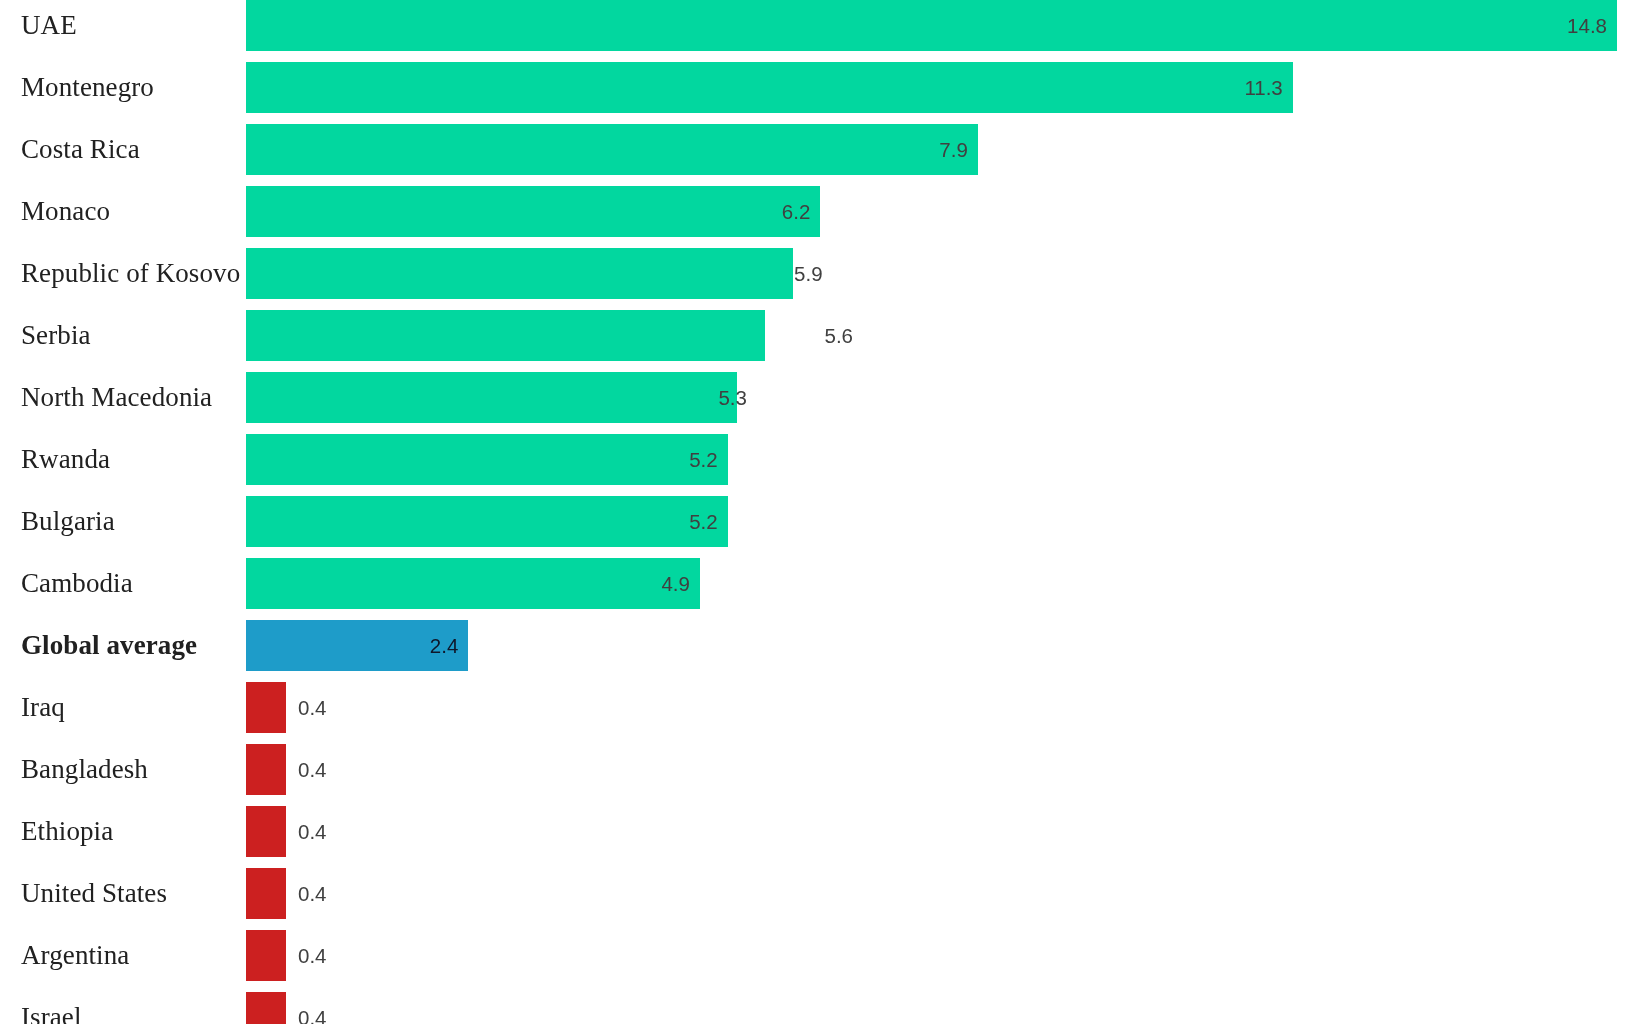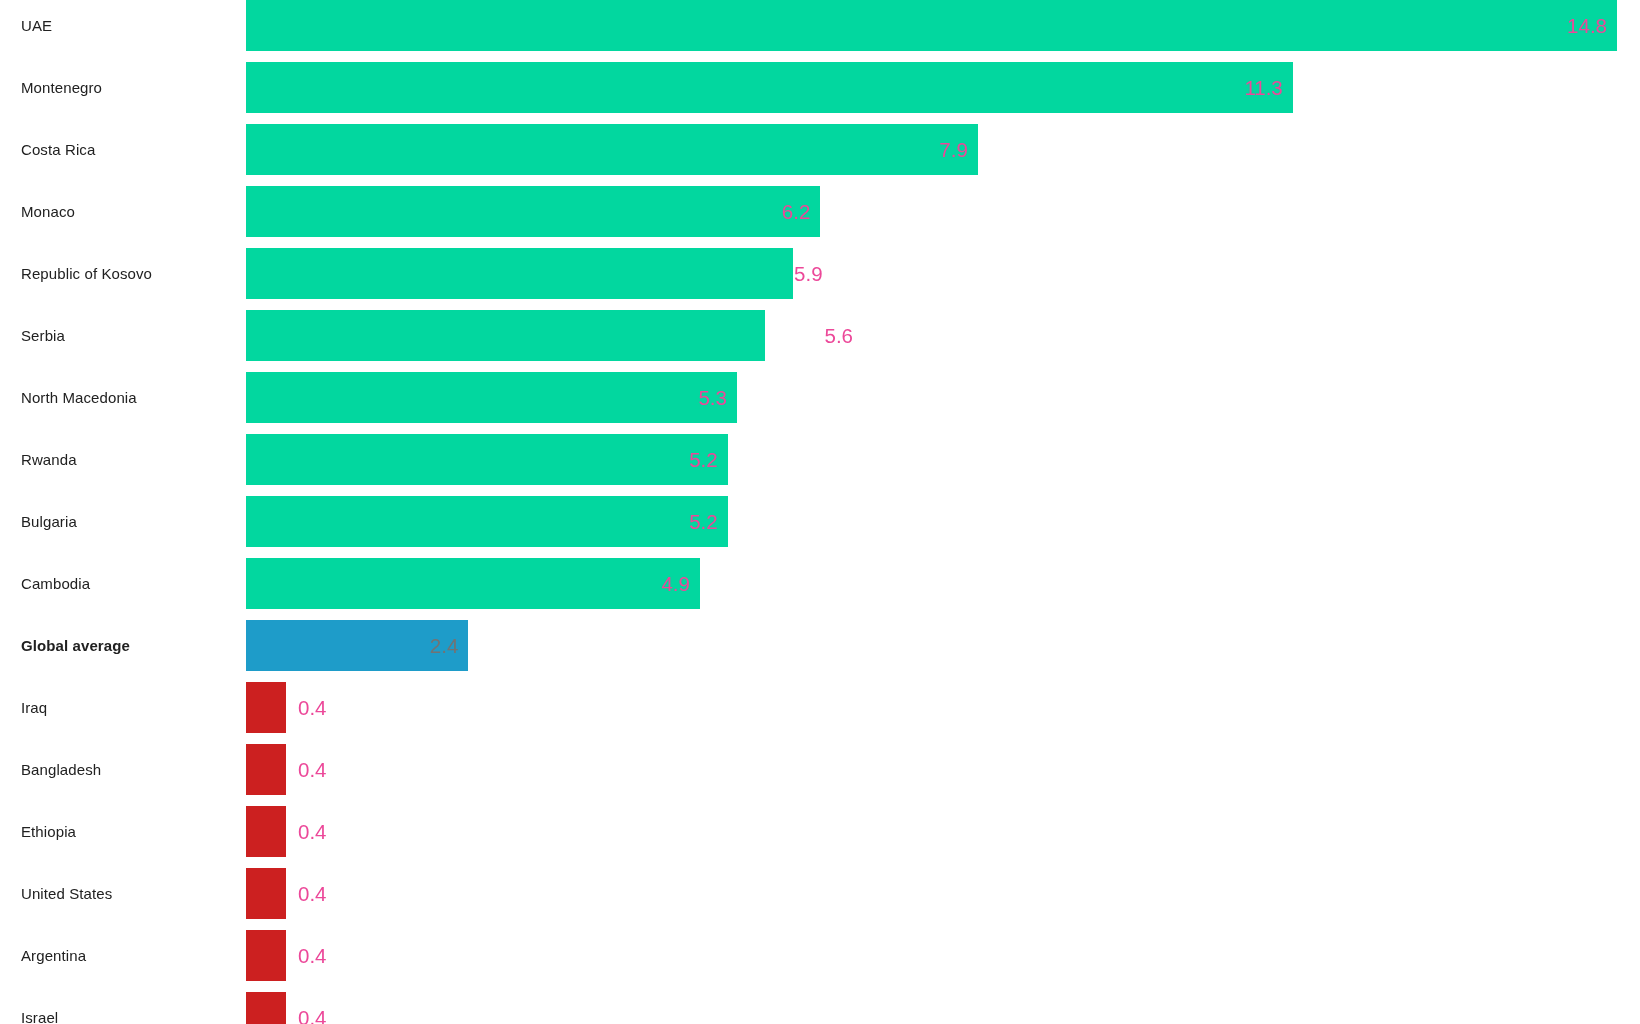--- a/index.html
+++ b/index.html
@@ -36,25 +36,26 @@
     width: 1640px;
   }
 
   .row-label {
     position: absolute;
     left: 21px;
     top: 0;
     height: 51px;
     line-height: 51px;
     width: 214px;
-    font-size: 15px;
+    font-size: 27px;
     color: #212121;
     white-space: nowrap;
     overflow: visible;
     letter-spacing: 0.1px;
+    font-family: Liberation Serif, serif;
   }
 
   .bar-row.highlight .row-label {
     font-weight: bold;
   }
 
   .bar-track {
     position: absolute;
     left: 246px;
     top: 0;
@@ -73,30 +74,30 @@
 
   .bar.blue  { background: #1e9cc9; }
   .bar.red   { background: #cc2020; }
 
   .bar-value {
     position: absolute;
     top: 0;
     height: 51px;
     line-height: 51px;
     font-size: 20.5px;
-    color: #ec4899;
+    color: #404040;
     white-space: nowrap;
   }
 
   
   .bar-value.inside {
     right: 10px;
   }
   .bar-value.inside.on-blue {
-    color: #737373;
+    color: #0f172a;
   }
 
   
   .bar-value.outside {
     left: 100%;
     margin-left: 12px;
   }
 
   .bar-wrap {
     position: absolute;
@@ -160,21 +161,21 @@
         <div class="bar-track">
           <div class="bar-wrap" style="width: 617px;">
             <div class="bar" style="width: 518.757px;"></div>
             <div class="bar-value inside">5.6</div>
           </div>
         </div>
       </div>
       <div class="bar-row">
         <div class="row-label">North Macedonia</div>
         <div class="bar-track">
-          <div class="bar-wrap" style="width: 490.966px;">
+          <div class="bar-wrap" style="width: 490.966px; padding-left: 20px;">
             <div class="bar" style="width: 490.966px;"></div>
             <div class="bar-value inside">5.3</div>
           </div>
         </div>
       </div>
       <div class="bar-row">
         <div class="row-label">Rwanda</div>
         <div class="bar-track">
           <div class="bar-wrap" style="width: 481.703px;">
             <div class="bar" style="width: 481.703px;"></div>

